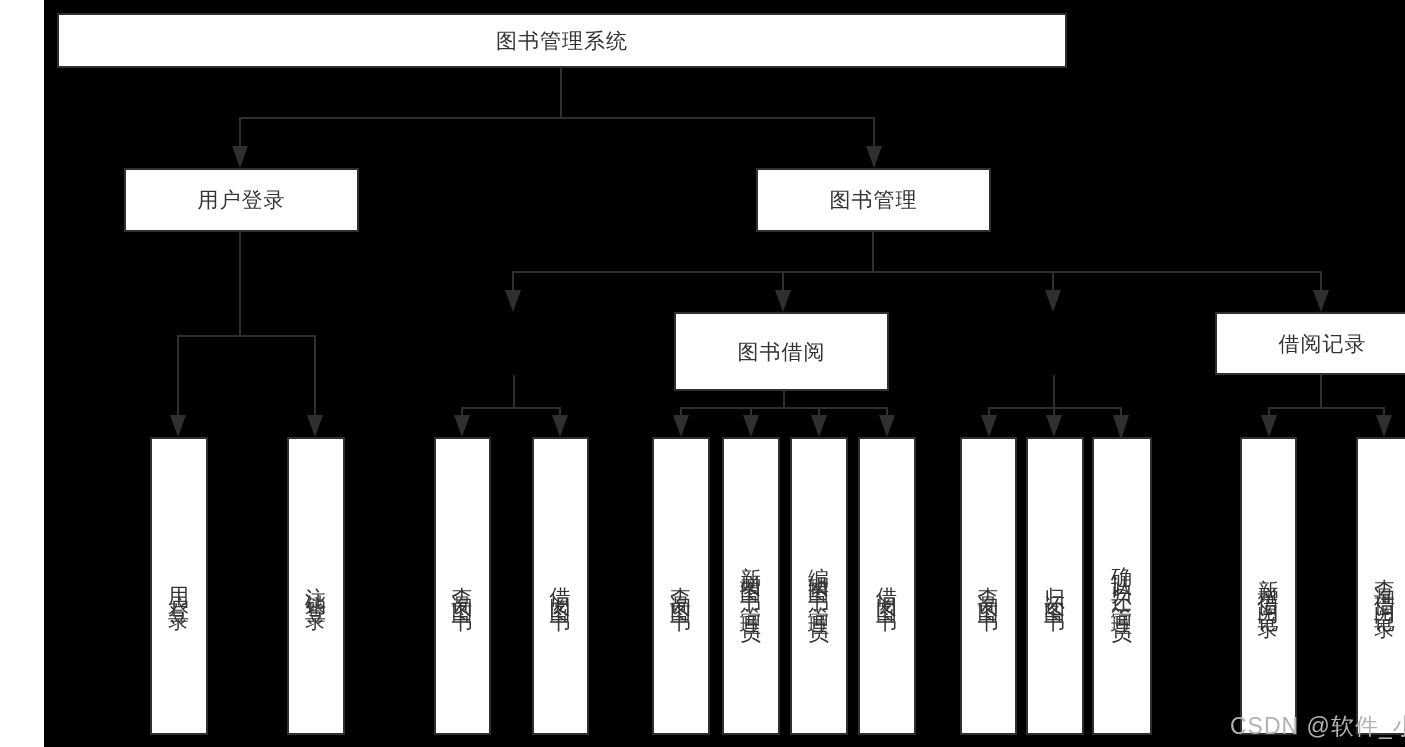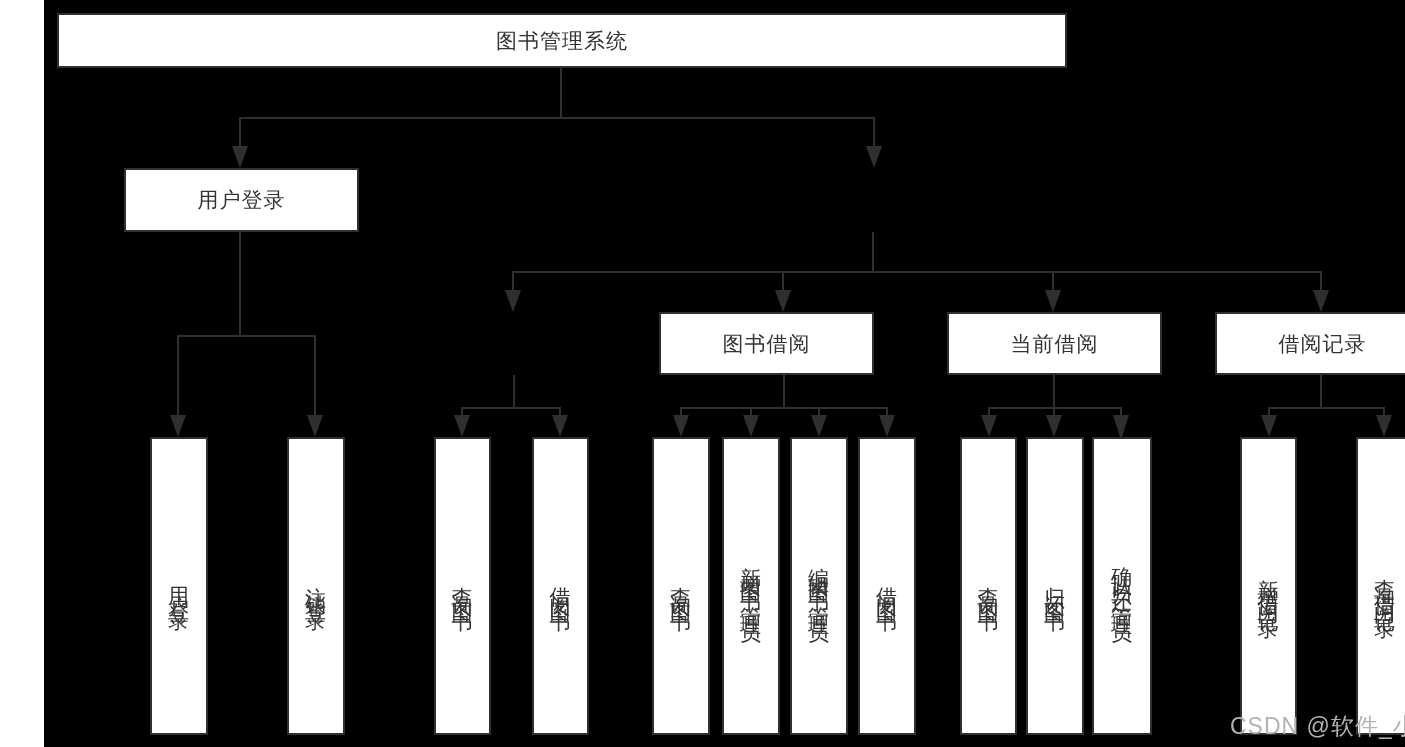--- a/index.html
+++ b/index.html
@@ -110,23 +110,23 @@
     <line x1="1224" y1="408" x2="1341" y2="408"></line>
     <line x1="1225" y1="408" x2="1225" y2="417"></line>
     <polygon points="1217,415 1233,415 1225,437"></polygon>
     <line x1="1340" y1="408" x2="1340" y2="417"></line>
     <polygon points="1332,415 1348,415 1340,437"></polygon>
   </svg>
 
   <div class="hbox" style="left:13px;top:13px;width:1010px;height:55px">图书管理系统</div>
 
   <div class="hbox" style="left:80px;top:168px;width:235px;height:64px">用户登录</div>
+  <div class="hbox" style="left:712px;top:168px;width:235px;height:64px">图书管理</div>
 
-  <div class="hbox" style="left:615px;top:312px;width:215px;height:63px">图书借阅</div>
-  <div class="hbox" style="left:903px;top:312px;width:215px;height:63px">当前借阅</div>
+  <div class="hbox" style="left:630px;top:312px;width:215px;height:79px">图书借阅</div>
   <div class="hbox" style="left:1171px;top:312px;width:215px;height:63px">借阅记录</div>
 
   <div class="vbox" style="left:106px;width:58px">用户登录</div>
   <div class="vbox" style="left:243px;width:58px">注销登录</div>
 
   <div class="vbox" style="left:390px;width:57px">查询图书</div>
   <div class="vbox" style="left:488px;width:57px">借阅图书</div>
 
   <div class="vbox" style="left:608px;width:58px">查询图书</div>
   <div class="vbox" style="left:678px;width:58px">新增图书（管理员）</div>

